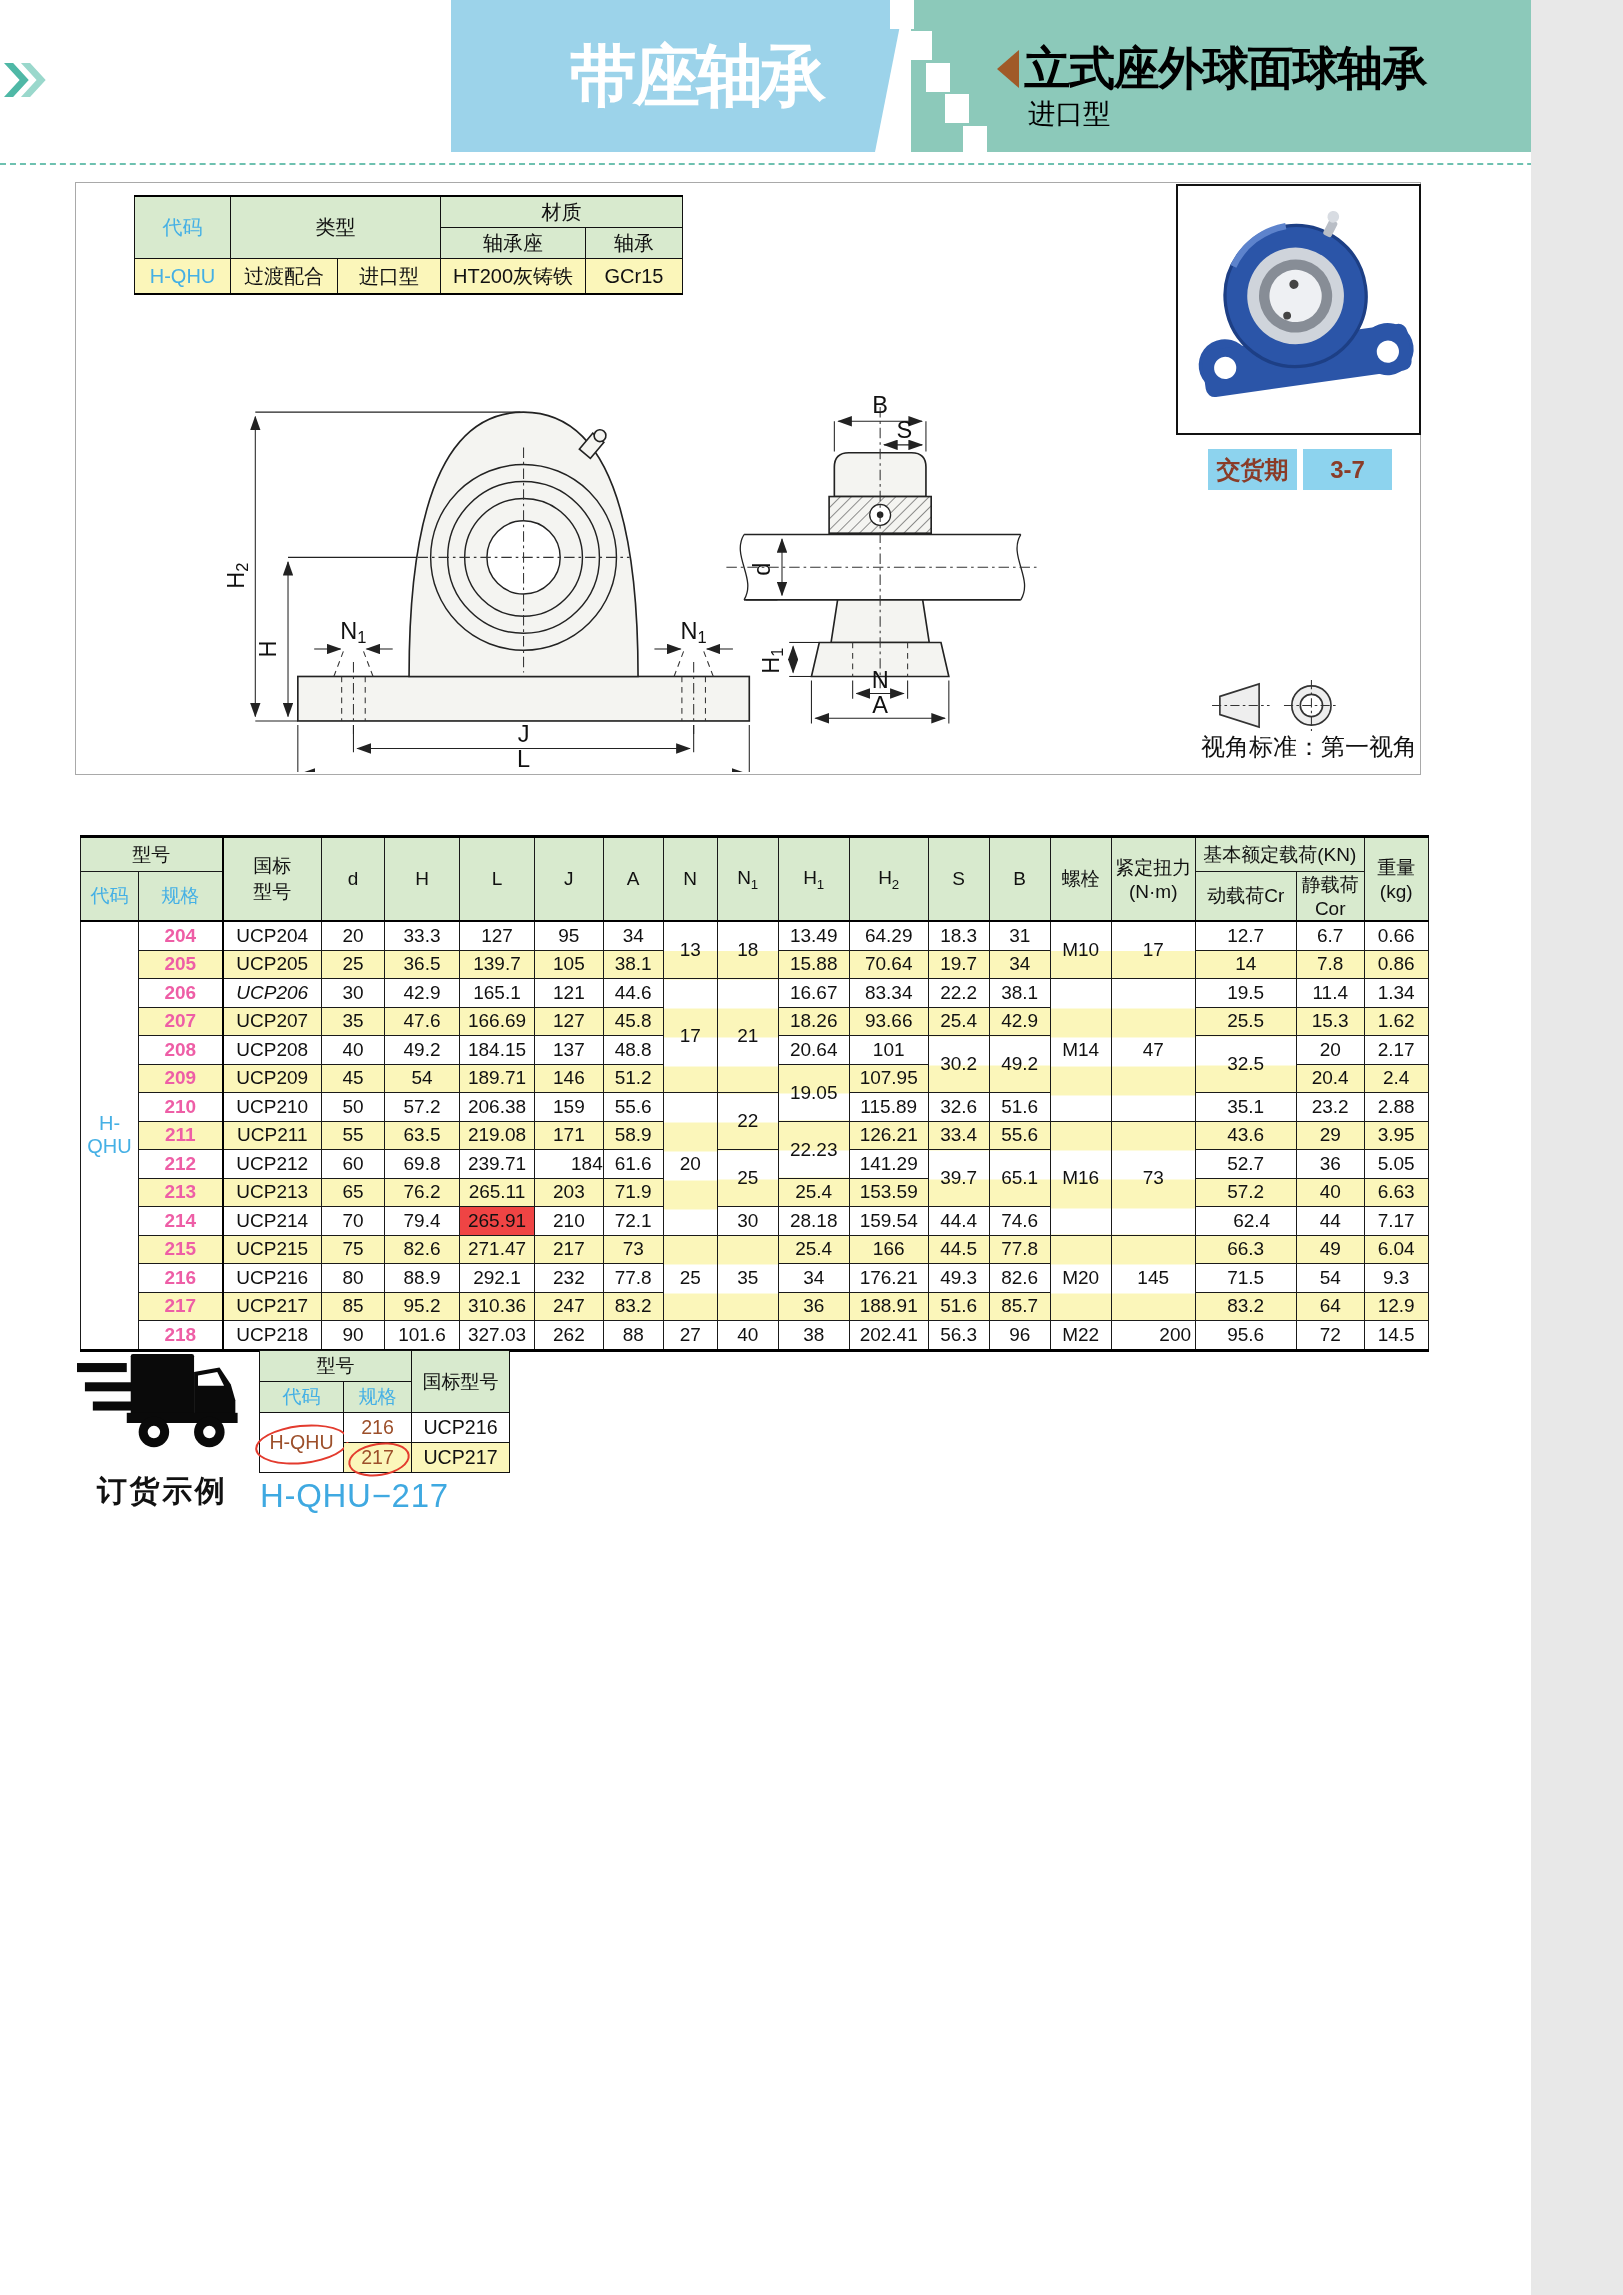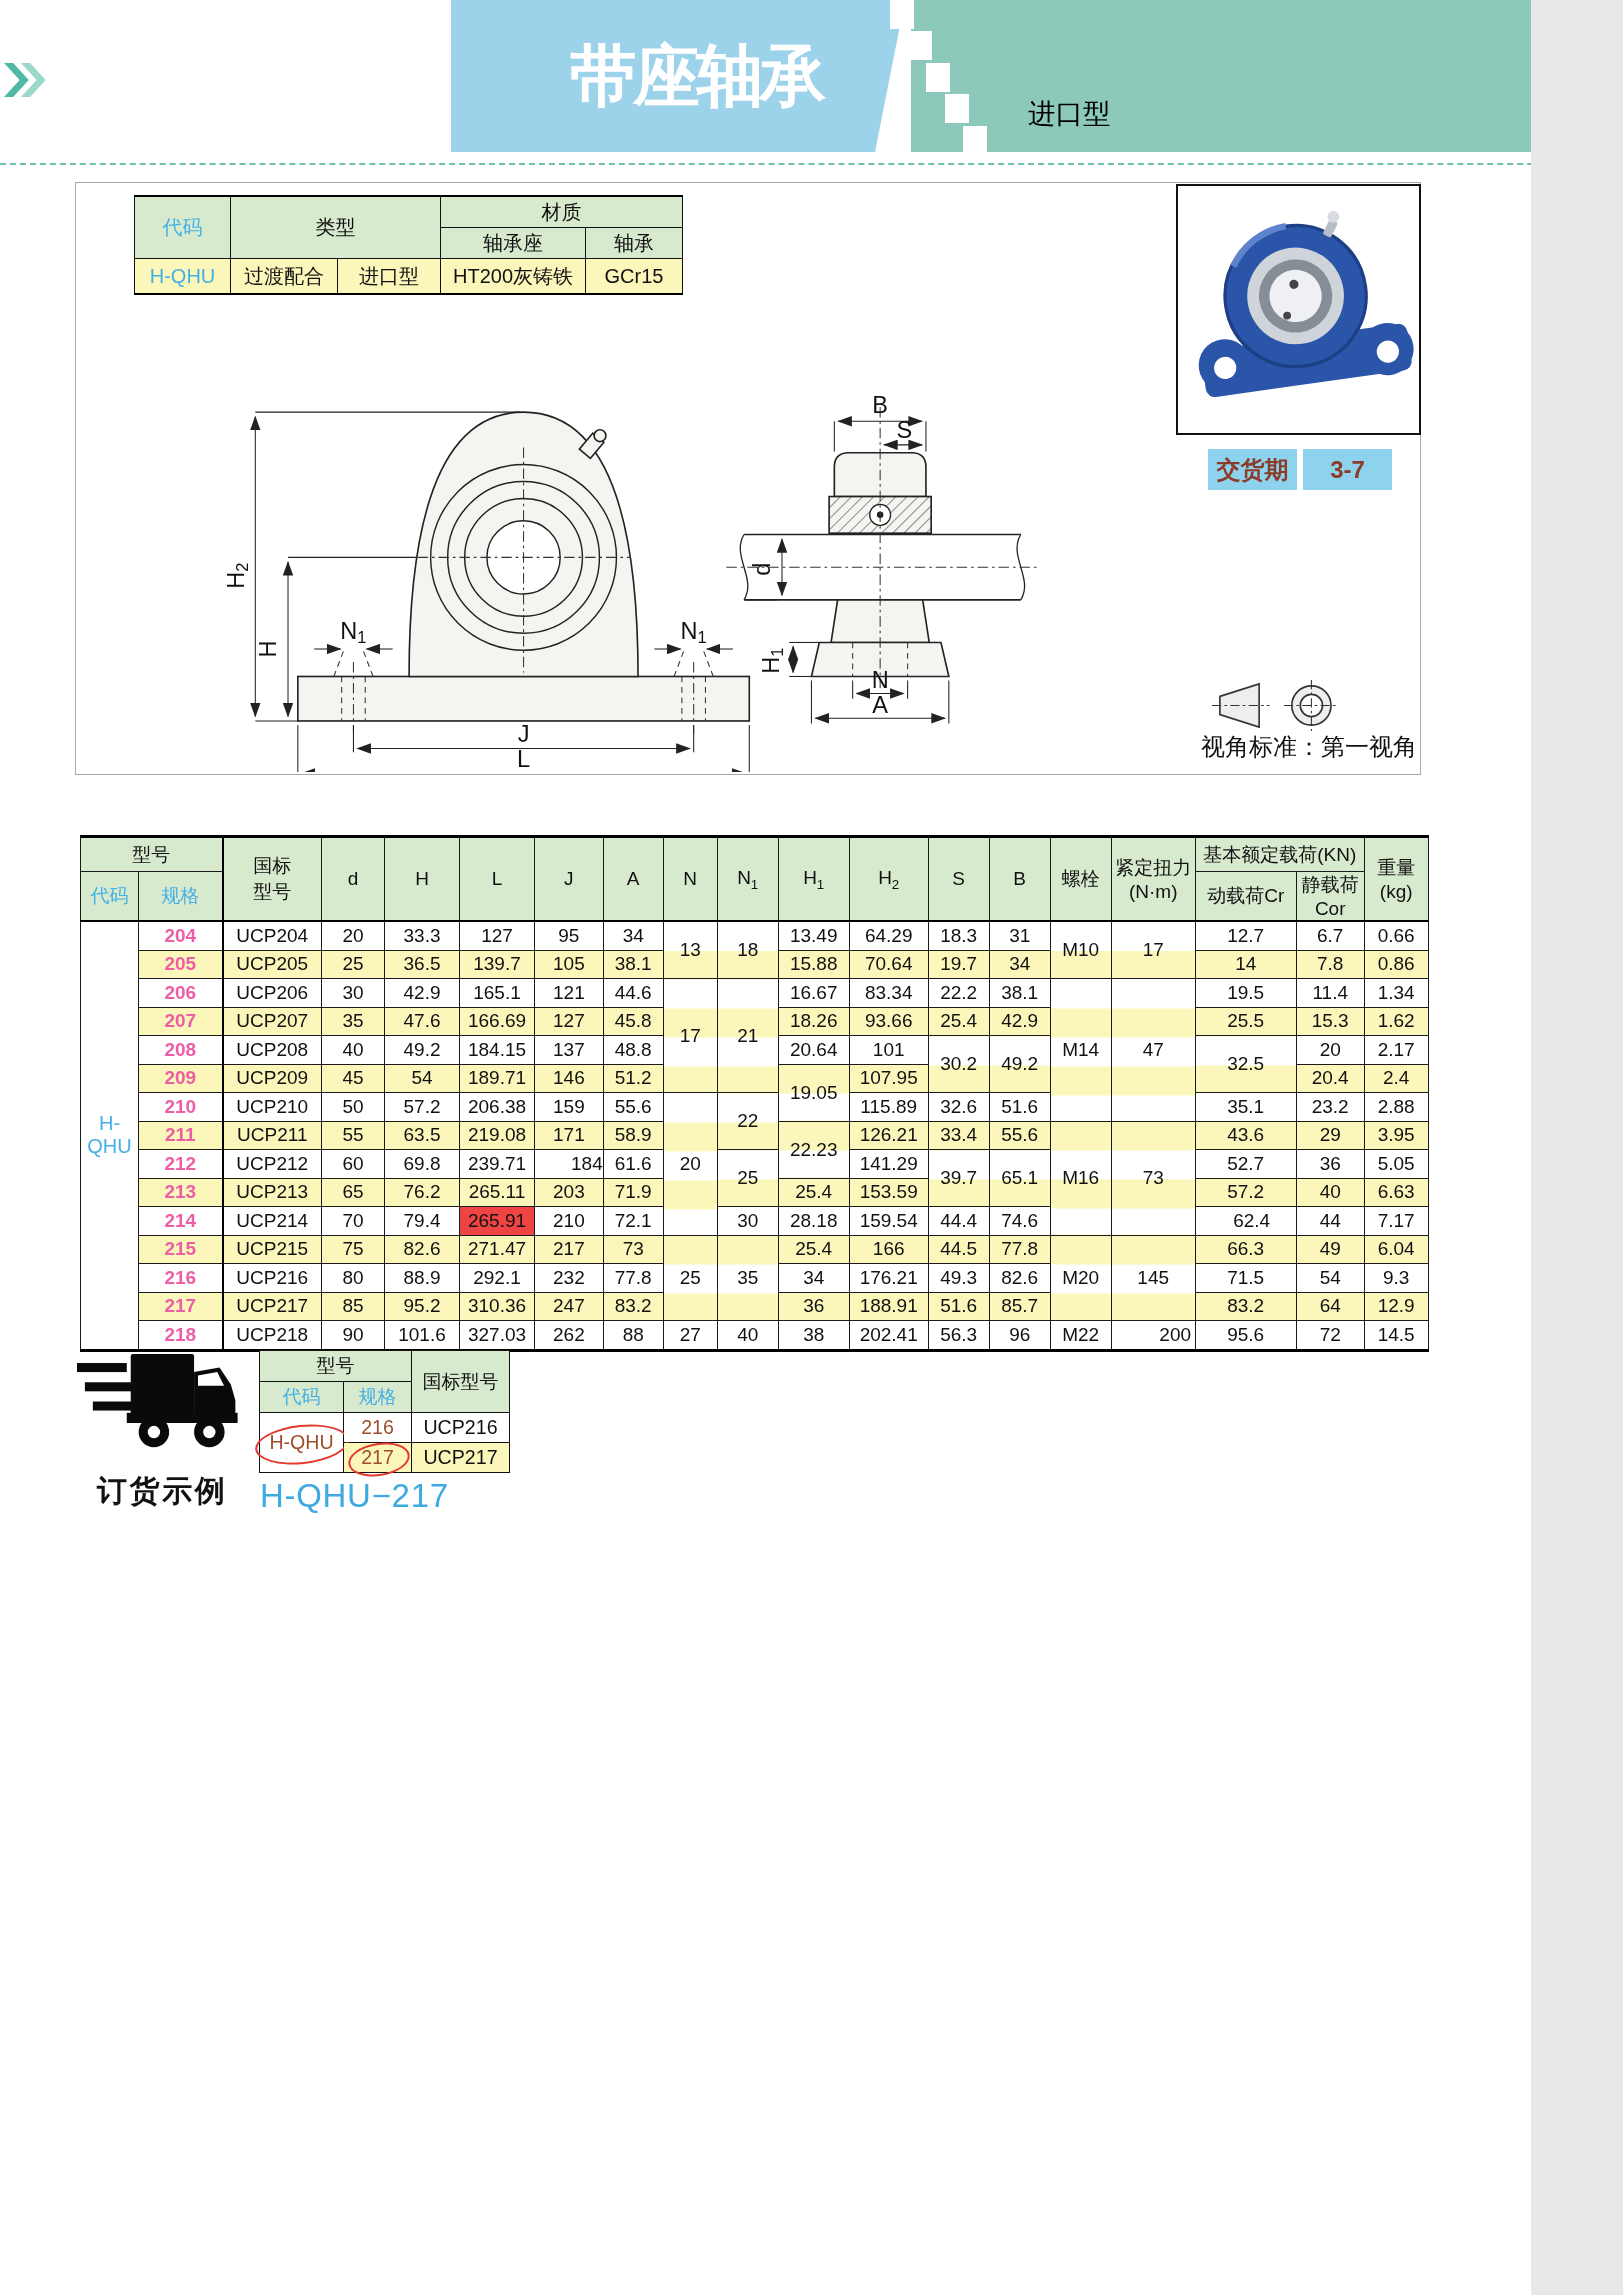--- a/index.html
+++ b/index.html
@@ -79,20 +79,23 @@
 
   <div class="abs" id="band-blue"></div>
   <div class="abs" id="band-green"></div>
   <div class="abs stair" style="left:890px;top:0"></div>
   <div class="abs stair" style="left:908px;top:31px"></div>
   <div class="abs stair" style="left:926px;top:63px"></div>
   <div class="abs stair" style="left:945px;top:94px"></div>
   <div class="abs stair" style="left:963px;top:126px;height:26px"></div>
 
   <div class="abs" id="title-left">带座轴承</div>
+  <div class="abs" id="title-right">
+    <span id="tri"></span><span id="title-right-text">立式座外球面球轴承</span>
+  </div>
   <div class="abs" id="title-right-sub">进口型</div>
 
   <div class="abs" id="dash-line"></div>
 
   <svg class="chev" style="left:3.9px" width="43" height="34" viewBox="0 0 66 52">
     <polygon points="0,0 14,0 38,26 14,52 0,52 24,26" fill="#4fb8a6"></polygon>
     <polygon points="26,0 40,0 64,26 40,52 26,52 50,26" fill="#9ad8cc"></polygon>
   </svg>
   <svg class="chev" style="left:1576px" width="43" height="34" viewBox="0 0 66 52">
     <polygon points="66,0 52,0 28,26 52,52 66,52 42,26" fill="#9ad8cc"></polygon>
@@ -360,21 +363,21 @@
           <td class="al" style="background: rgb(251, 246, 186);">15.88</td>
           <td class="al" style="background: rgb(251, 246, 186);">70.64</td>
           <td class="al" style="background: rgb(251, 246, 186);">19.7</td>
           <td class="al" style="background: rgb(251, 246, 186);">34</td>
           <td class="al2" style="background: rgb(251, 246, 186);">14</td>
           <td class="" style="background: rgb(251, 246, 186);">7.8</td>
           <td class="" style="background: rgb(251, 246, 186);">0.86</td>
         </tr>
         <tr>
           <td class="spec thick-r" style="background: rgb(255, 255, 255);">206</td>
-          <td class="al" style="background: rgb(255, 255, 255);">UCP206</td>
+          <td class="al" style="background: rgb(255, 255, 255); font-style: italic;">UCP206</td>
           <td class="" style="background: rgb(255, 255, 255);">30</td>
           <td class="ar" style="background: rgb(255, 255, 255);">42.9</td>
           <td class="al" style="background: rgb(255, 255, 255);">165.1</td>
           <td class="ar" style="background: rgb(255, 255, 255);">121</td>
           <td class="al" style="background: rgb(255, 255, 255);">44.6</td>
           <td rowspan="4" class="" style="background: repeating-linear-gradient(rgb(255, 255, 255) 0px, rgb(255, 255, 255) 29px, rgb(251, 246, 186) 29px, rgb(251, 246, 186) 58px);">17</td>
           <td rowspan="4" class="" style="background: repeating-linear-gradient(rgb(255, 255, 255) 0px, rgb(255, 255, 255) 29px, rgb(251, 246, 186) 29px, rgb(251, 246, 186) 58px);">21</td>
           <td class="al" style="background: rgb(255, 255, 255);">16.67</td>
           <td class="al" style="background: rgb(255, 255, 255);">83.34</td>
           <td class="al" style="background: rgb(255, 255, 255);">22.2</td>

